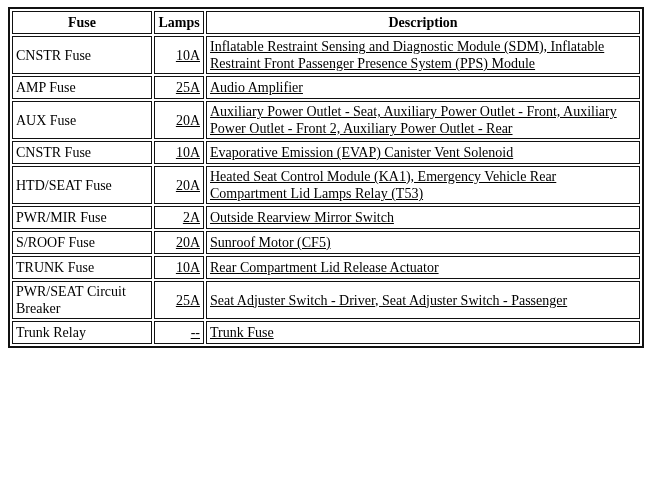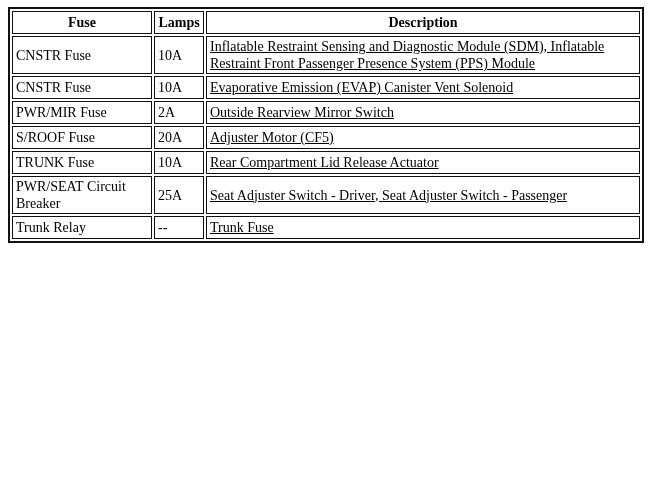--- a/index.html
+++ b/index.html
@@ -35,21 +35,21 @@
     overflow: hidden;
   }
   th {
     font-weight: bold;
     text-align: center;
     height: 19px;
     margin-top: 47px;
   }
   td { height: 19px; }
   td.cell-fuse { text-align: left; }
-  td.cell-rating { text-align: left; }
+  td.cell-rating { text-align: right; text-decoration: underline; }
   td.cell-desc { text-align: left; text-decoration: underline; }
 </style>
 </head>
 <body>
 
 <table class="fuse-table">
   <colgroup>
     <col class="c-fuse">
     <col class="c-rating">
     <col class="c-desc">
@@ -61,42 +61,57 @@
       <th>Description</th>
     </tr>
   </thead>
   <tbody id="table-body">
   <tr>
     <td class="cell-fuse">CNSTR Fuse</td>
     <td class="cell-rating">10A</td>
     <td class="cell-desc">Inflatable Restraint Sensing and Diagnostic Module (SDM), Inflatable Restraint Front Passenger Presence System (PPS) Module</td>
   </tr>
 
+  <tr>
+    <td class="cell-fuse">AMP Fuse</td>
+    <td class="cell-rating">25A</td>
+    <td class="cell-desc">Audio Amplifier</td>
+  </tr>
 
+  <tr>
+    <td class="cell-fuse">AUX Fuse</td>
+    <td class="cell-rating">20A</td>
+    <td class="cell-desc">Auxiliary Power Outlet - Seat, Auxiliary Power Outlet - Front, Auxiliary Power Outlet - Front 2, Auxiliary Power Outlet - Rear</td>
+  </tr>
 
   <tr>
     <td class="cell-fuse">CNSTR Fuse</td>
     <td class="cell-rating">10A</td>
     <td class="cell-desc">Evaporative Emission (EVAP) Canister Vent Solenoid</td>
   </tr>
 
 
+  <tr>
+    <td class="cell-fuse">HTD/SEAT Fuse</td>
+    <td class="cell-rating">20A</td>
+    <td class="cell-desc">Heated Seat Control Module (KA1), Emergency Vehicle Rear Compartment Lid Lamps Relay (T53)</td>
+  </tr>
 
 
   <tr>
     <td class="cell-fuse">PWR/MIR Fuse</td>
     <td class="cell-rating">2A</td>
     <td class="cell-desc">Outside Rearview Mirror Switch</td>
   </tr>
 
 
   <tr>
     <td class="cell-fuse">S/ROOF Fuse</td>
     <td class="cell-rating">20A</td>
-    <td class="cell-desc">Adjuster Motor (CF5)</td>
+    <td class="cell-desc">Sunroof Motor (CF5)</td>
   </tr>
 
   <tr>
     <td class="cell-fuse">TRUNK Fuse</td>
     <td class="cell-rating">10A</td>
     <td class="cell-desc">Rear Compartment Lid Release Actuator</td>
   </tr>
 
   <tr>
     <td class="cell-fuse">PWR/SEAT Circuit Breaker</td>

